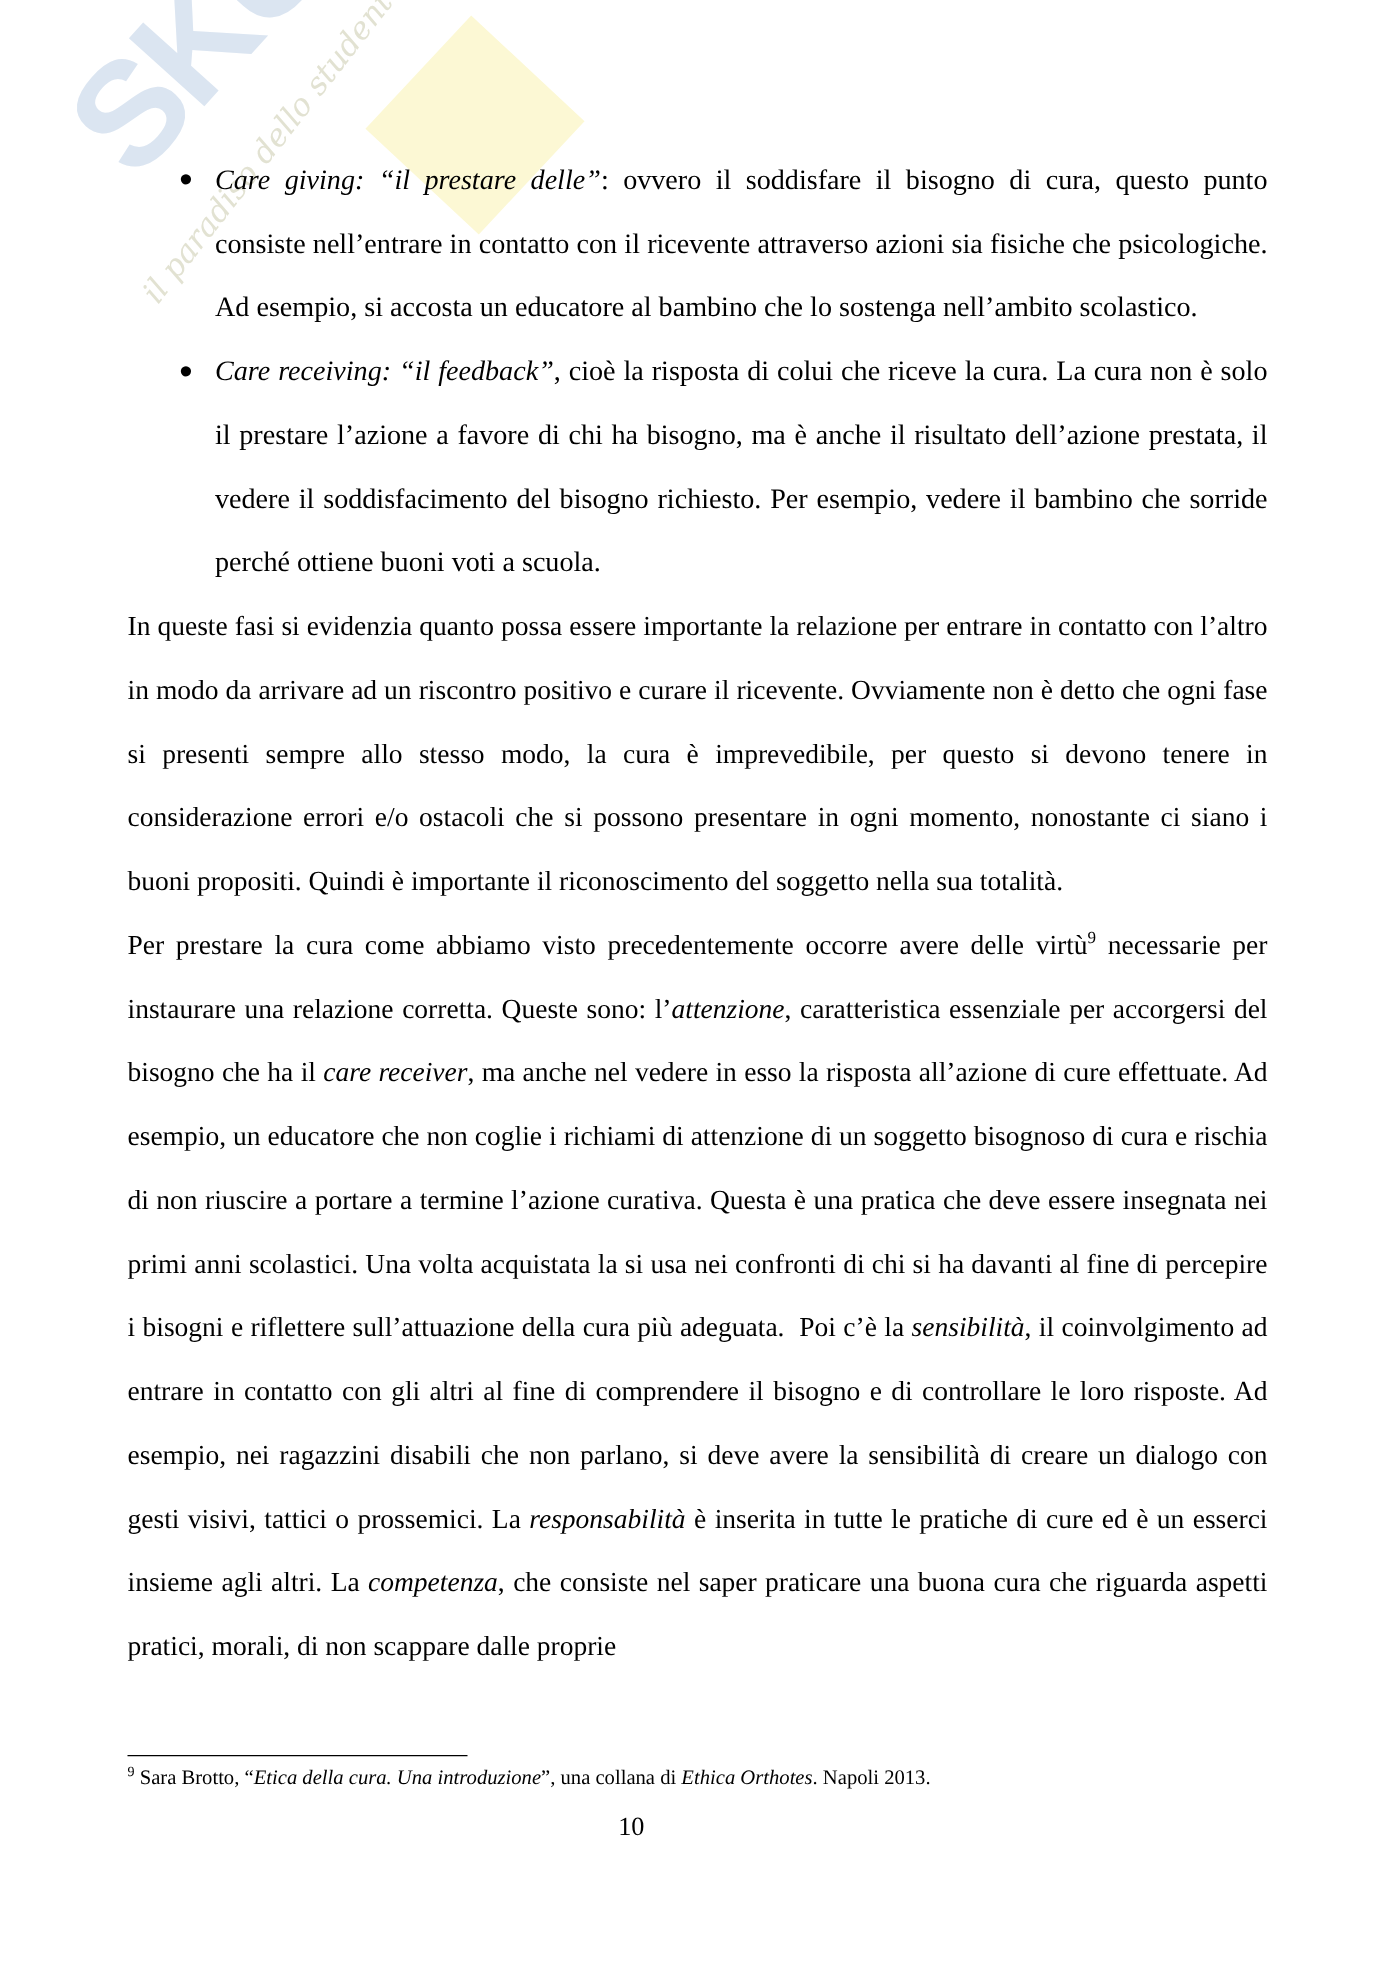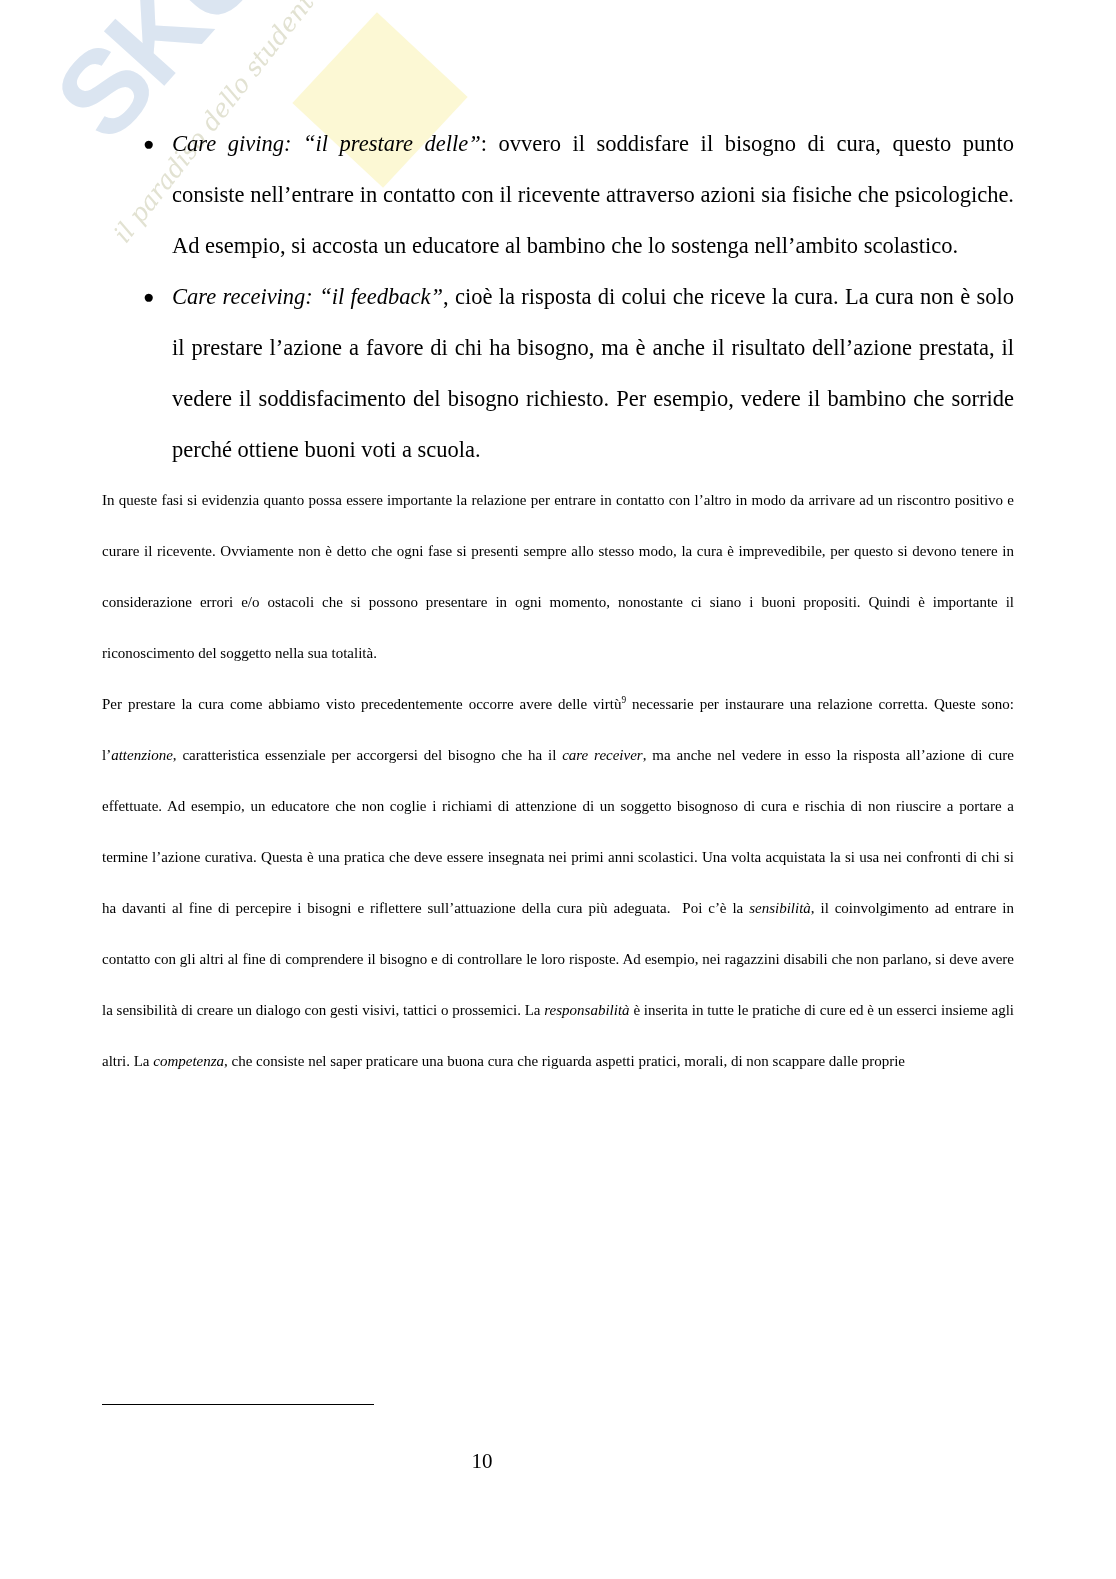--- a/index.html
+++ b/index.html
@@ -98,21 +98,21 @@
   ul.bullets > li .bullet-mark {
     position: absolute;
     left: 41px;
     top: 0;
     font-size: 19px;
     line-height: 51px;
   }
 
   p.para {
     margin: 0;
-    font-size: 15px;
+    font-size: 22px;
     line-height: 51px;
     text-align: justify;
     text-justify: inter-word;
   }
 
   .it { font-style: italic; }
   sup.fn {
     font-size: 0.62em;
     vertical-align: super;
     line-height: 0;
@@ -142,20 +142,21 @@
     vertical-align: super;
     line-height: 0;
   }
   .page-number {
     position: absolute;
     left: 0;
     top: 1449px;
     width: 964px;
     text-align: center;
     font-size: 21px;
+    padding-left: 23px;
   }
 </style>
 </head>
 <body>
 
 <div class="page">
 
   <div class="watermark">
     <div class="wm-note"></div>
     <div class="wm-skuola"><span>SKUOLA</span></div>
@@ -175,18 +176,19 @@
       </ul>
 
       <p class="para">In queste fasi si evidenzia quanto possa essere importante la relazione per entrare in contatto con l’altro in modo da arrivare ad un riscontro positivo e curare il ricevente. Ovviamente non è detto che ogni fase si presenti sempre allo stesso modo, la cura è imprevedibile, per questo si devono tenere in considerazione errori e/o ostacoli che si possono presentare in ogni momento, nonostante ci siano i buoni propositi. Quindi è importante il riconoscimento del soggetto nella sua totalità.</p>
 
       <p class="para"><span>Per prestare la cura come abbiamo visto precedentemente occorre avere delle virtù</span><sup class="fn">9</sup><span> necessarie per instaurare una relazione corretta. Queste sono: l’</span><span class="it">attenzione</span><span>, caratteristica essenziale per accorgersi del bisogno che ha il </span><span class="it">care receiver</span><span>, ma anche nel vedere in esso la risposta all’azione di cure effettuate. Ad esempio, un educatore che non coglie i richiami di attenzione di un soggetto bisognoso di cura e rischia di non riuscire a portare a termine l’azione curativa. Questa è una pratica che deve essere insegnata nei primi anni scolastici. Una volta acquistata la si usa nei confronti di chi si ha davanti al fine di percepire i bisogni e riflettere sull’attuazione della cura più adeguata.&nbsp; Poi c’è la </span><span class="it">sensibilità</span><span>, il coinvolgimento ad entrare in contatto con gli altri al fine di comprendere il bisogno e di controllare le loro risposte. Ad esempio, nei ragazzini disabili che non parlano, si deve avere la sensibilità di creare un dialogo con gesti visivi, tattici o prossemici. La </span><span class="it">responsabilità</span><span> è inserita in tutte le pratiche di cure ed è un esserci insieme agli altri. La </span><span class="it">competenza</span><span>, che consiste nel saper praticare una buona cura che riguarda aspetti pratici, morali, di non scappare dalle proprie</span></p>
 
     </div>
 
     <div class="footnote-block">
       <div class="footnote-rule"></div>
+      <p class="footnote-text"><sup>9</sup><span> Sara Brotto, </span><span>“</span><span class="it">Etica della cura. Una introduzione</span><span>”</span><span>, una collana di </span><span class="it">Ethica Orthotes</span><span>. Napoli 2013.</span></p>
     </div>
 
     <div class="page-number">10</div>
   </div>
 
 </div>
 
 </body></html>

